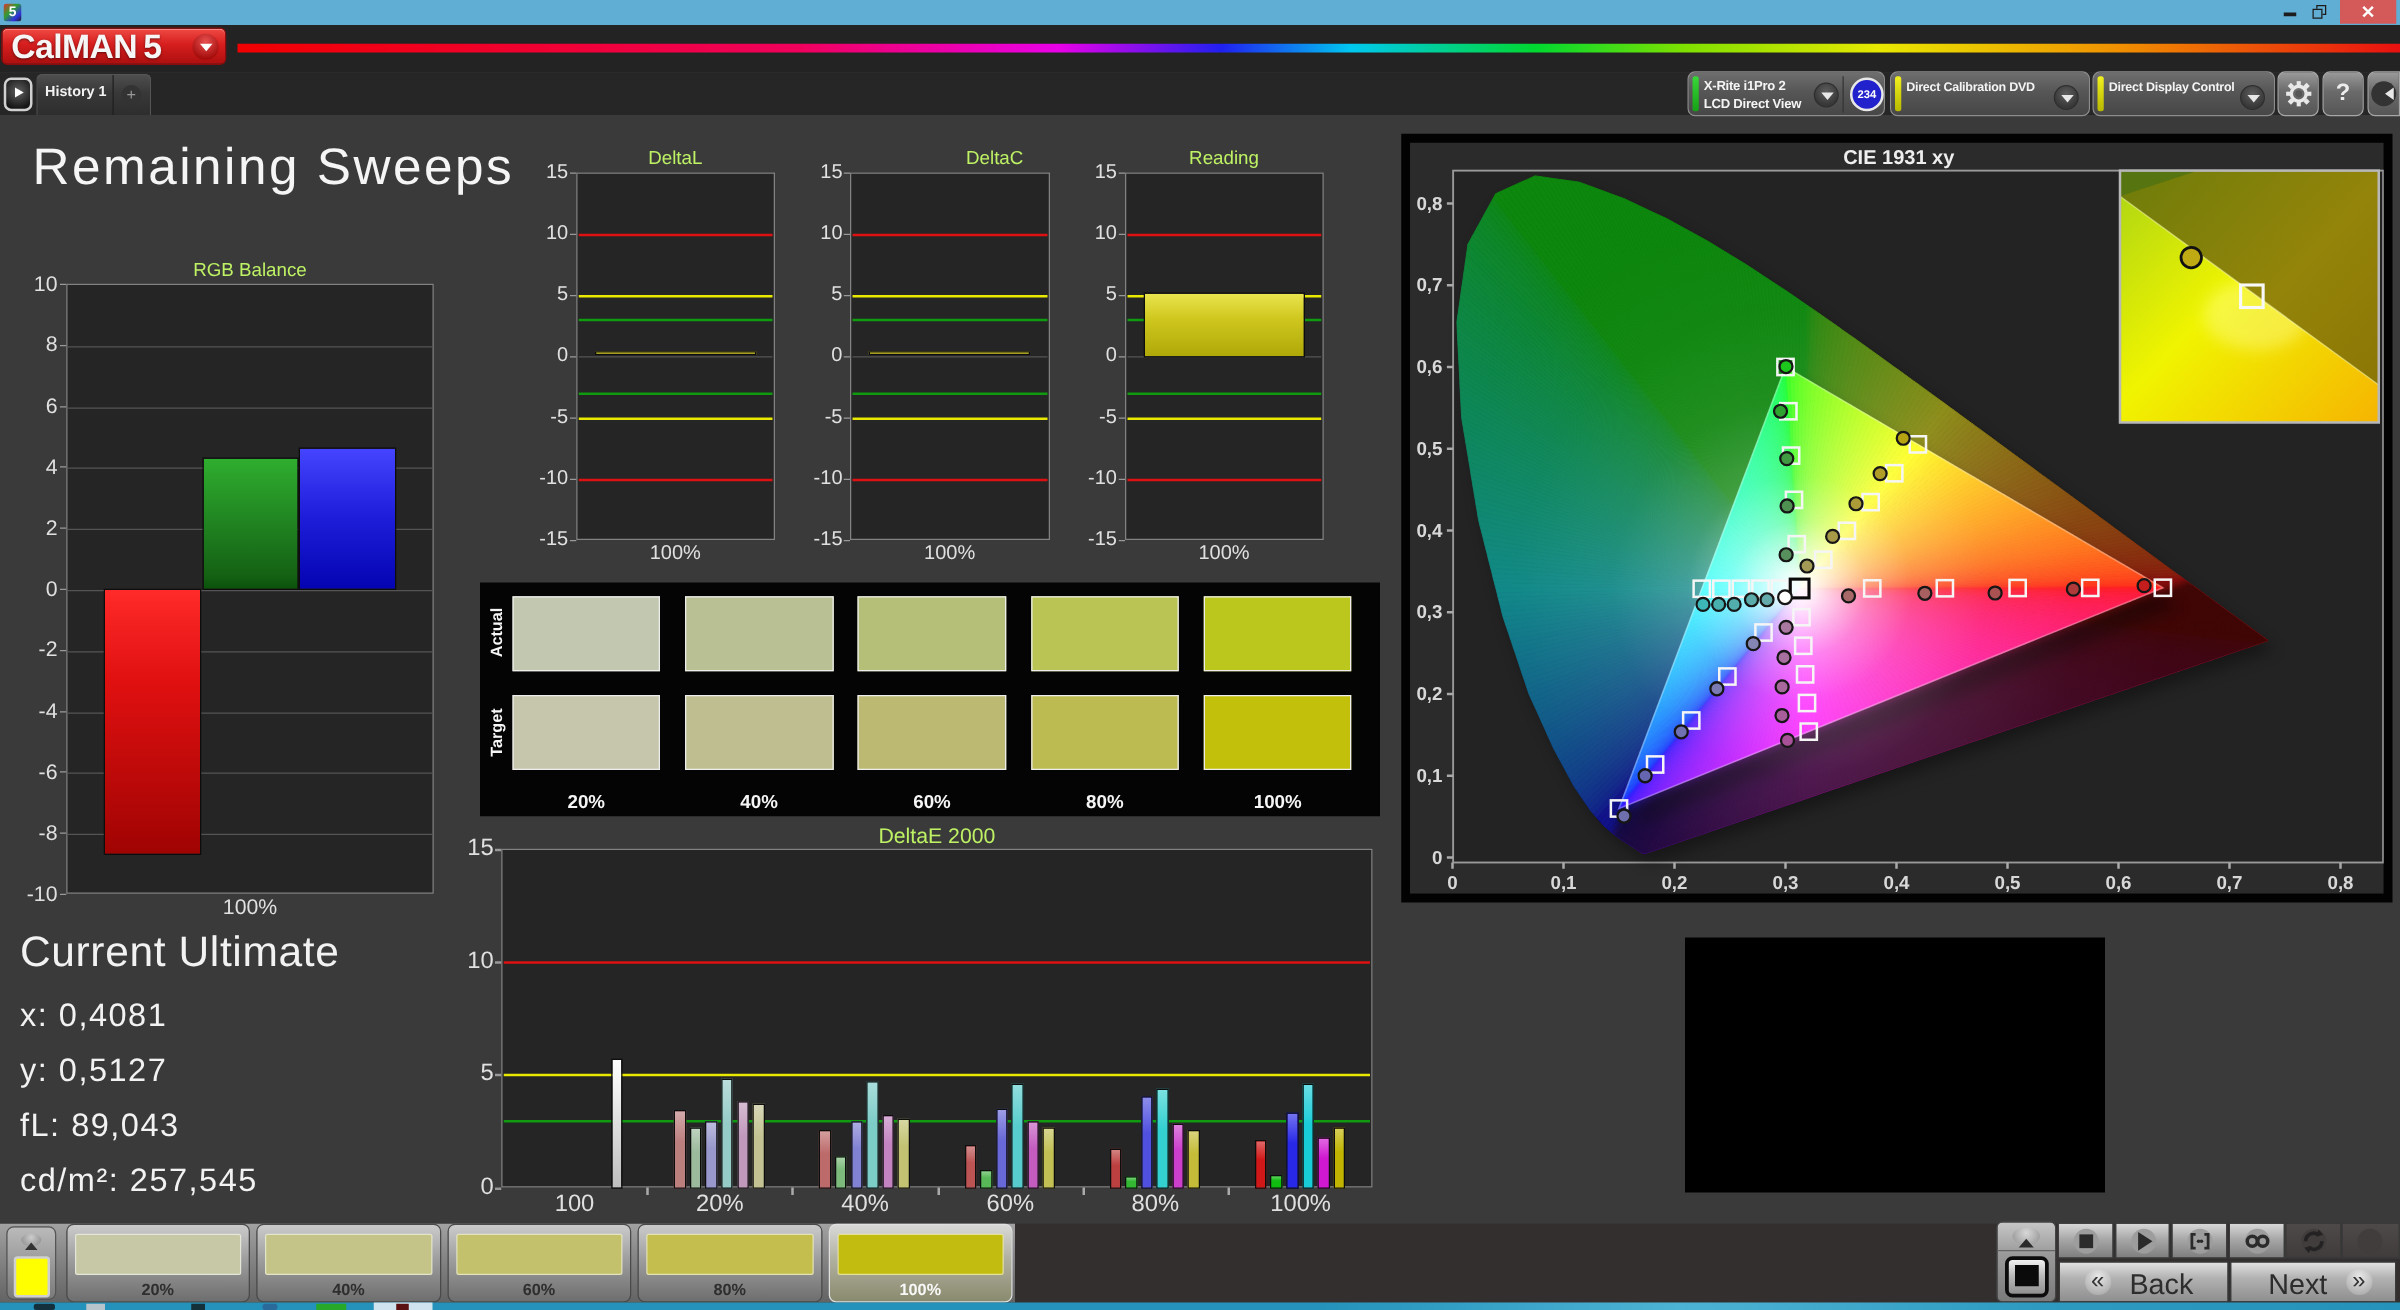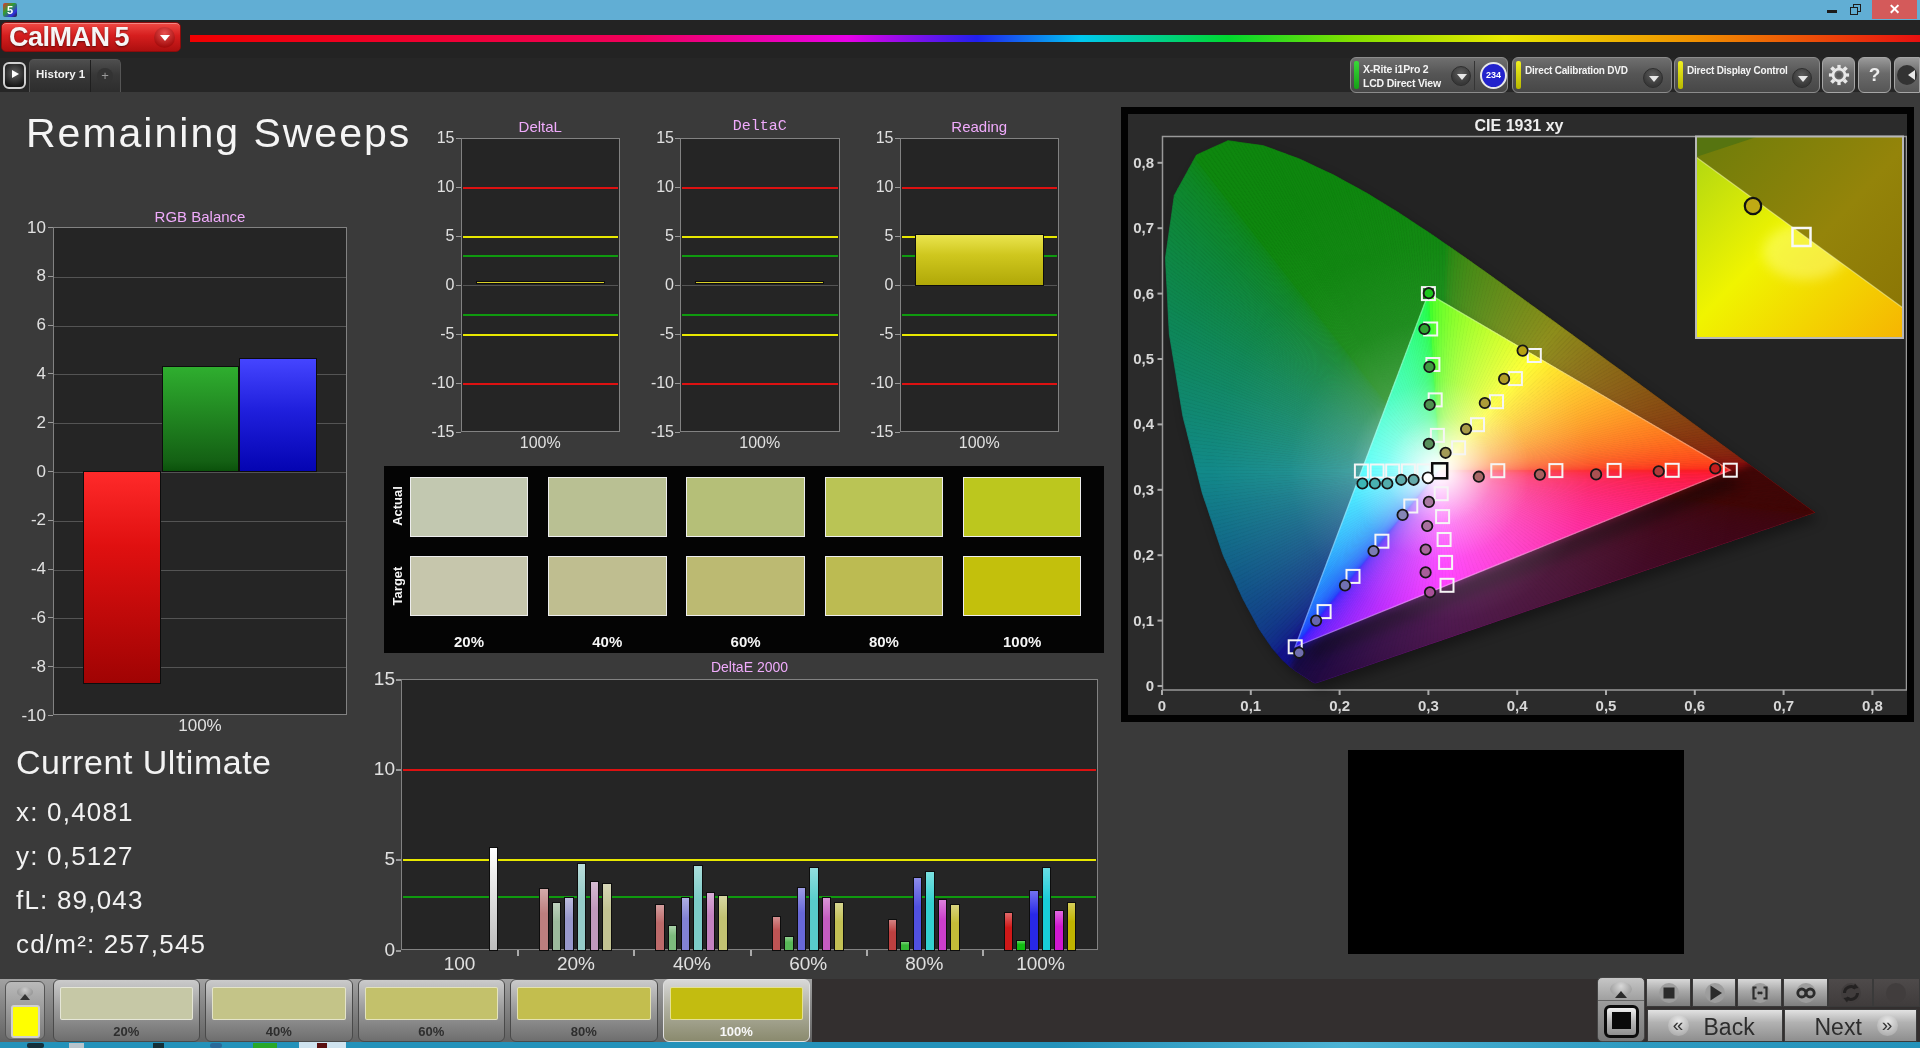--- a/index.html
+++ b/index.html
@@ -2,21 +2,21 @@
 <html><head><meta charset="utf-8"><style>
 * { margin:0; padding:0; box-sizing:border-box; }
 html,body { width:1920px; height:1048px; overflow:hidden; background:#3a3a3a;
   font-family:"Liberation Sans",sans-serif; }
 .abs { position:absolute; }
 .plot { position:absolute; background:#252525; border:1px solid #828282; }
 .gl { position:absolute; left:0; right:0; height:1px; background:#545454; }
 .bar { position:absolute; border:1.5px solid #0d0d0d; }
 .ylab { position:absolute; text-align:right; color:#e0e0e0; }
 .xlab { position:absolute; text-align:center; color:#e0e0e0; }
-.ctitle { position:absolute; text-align:center; color:#f0abfc; font-size:15px; }
+.ctitle { position:absolute; text-align:center; color:#bef264; font-size:15px; }
 .rline { position:absolute; left:1px; right:1px; height:2px; }
 .sw { position:absolute; border:1.5px solid #ededed; }
 .swl { position:absolute; color:#f5f5f5; font-weight:bold; font-size:15px; text-align:center; }
 .tbox { position:absolute; height:36px; border-radius:6px;
   background:linear-gradient(#6f6f6f,#565656 45%,#474747);
   border:1px solid #8c8c8c; }
 .tbox .stripe { position:absolute; left:3px; top:3px; width:5px; bottom:3px; border-radius:2px; }
 .ddc { position:absolute; width:20px; height:20px; border-radius:50%;
   background:radial-gradient(circle at 50% 35%,#5e5e5e,#383838 70%); border:1px solid #2e2e2e; }
 .ddc:after { content:""; position:absolute; left:4.5px; top:7px; border:5px solid transparent;
@@ -178,21 +178,21 @@
 <div class="ylab" style="left:424.5px;top:275.8px;width:30px;font-size:16px;">0</div>
 <div class="abs" style="left:455.5px;top:284.8px;width:5px;height:1px;background:#999;"></div>
 <div class="ylab" style="left:424.5px;top:324.8px;width:30px;font-size:16px;">-5</div>
 <div class="abs" style="left:455.5px;top:333.8px;width:5px;height:1px;background:#999;"></div>
 <div class="ylab" style="left:424.5px;top:373.9px;width:30px;font-size:16px;">-10</div>
 <div class="abs" style="left:455.5px;top:382.9px;width:5px;height:1px;background:#999;"></div>
 <div class="ylab" style="left:424.5px;top:423.0px;width:30px;font-size:16px;">-15</div>
 <div class="abs" style="left:455.5px;top:432.0px;width:5px;height:1px;background:#999;"></div>
 <div class="xlab" style="left:460.5px;top:434px;width:159.5px;font-size:16px;">100%</div>
 
-<div class="ctitle" style="left:680.0px;top:118px;width:159.5px;font-family:Liberation Mono, monospace;">DeltaC</div>
+<div class="ctitle" style="left:716px;top:118px;width:159.5px;">DeltaC</div>
 <div class="plot" style="left:680.0px;top:137.5px;width:159.5px;height:294.5px;">
     <div class="rline" style="top:48.1px;height:2px;background:#dd1111;"></div>
     <div class="rline" style="top:97.2px;height:2px;background:#e8e800;"></div>
     <div class="rline" style="top:116.8px;height:2px;background:#0f9a0f;"></div>
     <div class="rline" style="top:146.8px;height:1px;background:#545454;"></div>
     <div class="rline" style="top:175.7px;height:2px;background:#0f9a0f;"></div>
     <div class="rline" style="top:195.3px;height:2px;background:#e8e800;"></div>
     <div class="rline" style="top:244.4px;height:2px;background:#dd1111;"></div>
     <div class="bar" style="left:14px;top:142.8px;width:129px;height:2.5px;background:#d8cf28;"></div>
   </div>
@@ -255,21 +255,21 @@
 <div class="sw" style="left:686.3px;top:476.5px;width:118.6px;height:60px;background:#b5bf78;"></div>
 <div class="sw" style="left:686.3px;top:556px;width:118.6px;height:60px;background:#bcba72;"></div>
 <div class="swl" style="left:686.3px;top:633px;width:118.6px;">60%</div>
 <div class="sw" style="left:824.6px;top:476.5px;width:118.6px;height:60px;background:#bac455;"></div>
 <div class="sw" style="left:824.6px;top:556px;width:118.6px;height:60px;background:#bcbb52;"></div>
 <div class="swl" style="left:824.6px;top:633px;width:118.6px;">80%</div>
 <div class="sw" style="left:962.9px;top:476.5px;width:118.6px;height:60px;background:#bcc71e;"></div>
 <div class="sw" style="left:962.9px;top:556px;width:118.6px;height:60px;background:#c3c00c;"></div>
 <div class="swl" style="left:962.9px;top:633px;width:118.6px;">100%</div>
 
-<div class="ctitle" style="left:401px;top:659px;width:697px;font-size:14px;">DeltaE 2000</div>
+<div class="ctitle" style="left:401px;top:659px;width:697px;font-size:17px;">DeltaE 2000</div>
 <div class="plot" style="left:401px;top:678.5px;width:697px;height:271.3px;">
     <div class="rline" style="top:89.4px;height:2px;background:#dd1111;"></div>
     <div class="rline" style="top:179.9px;height:2px;background:#e8e800;"></div>
     <div class="rline" style="top:216.0px;height:2px;background:#0f9a0f;"></div>
     <div class="bar" style="left:87.2px;top:167.8px;width:9px;height:103.5px;background:linear-gradient(#ffffff,#bdbdbd);"></div>
     <div class="bar" style="left:137.3px;top:208.2px;width:9.5px;height:63.1px;background:linear-gradient(rgba(255,255,255,0.35),rgba(255,255,255,0) 40%),#bd7e7e;"></div>
     <div class="bar" style="left:149.8px;top:222.8px;width:9.5px;height:48.5px;background:linear-gradient(rgba(255,255,255,0.35),rgba(255,255,255,0) 40%),#9cba9c;"></div>
     <div class="bar" style="left:162.4px;top:217.6px;width:9.5px;height:53.7px;background:linear-gradient(rgba(255,255,255,0.35),rgba(255,255,255,0) 40%),#9898cc;"></div>
     <div class="bar" style="left:174.9px;top:183.9px;width:9.5px;height:87.4px;background:linear-gradient(rgba(255,255,255,0.35),rgba(255,255,255,0) 40%),#96ccc8;"></div>
     <div class="bar" style="left:187.5px;top:201.5px;width:9.5px;height:69.8px;background:linear-gradient(rgba(255,255,255,0.35),rgba(255,255,255,0) 40%),#c098bc;"></div>

